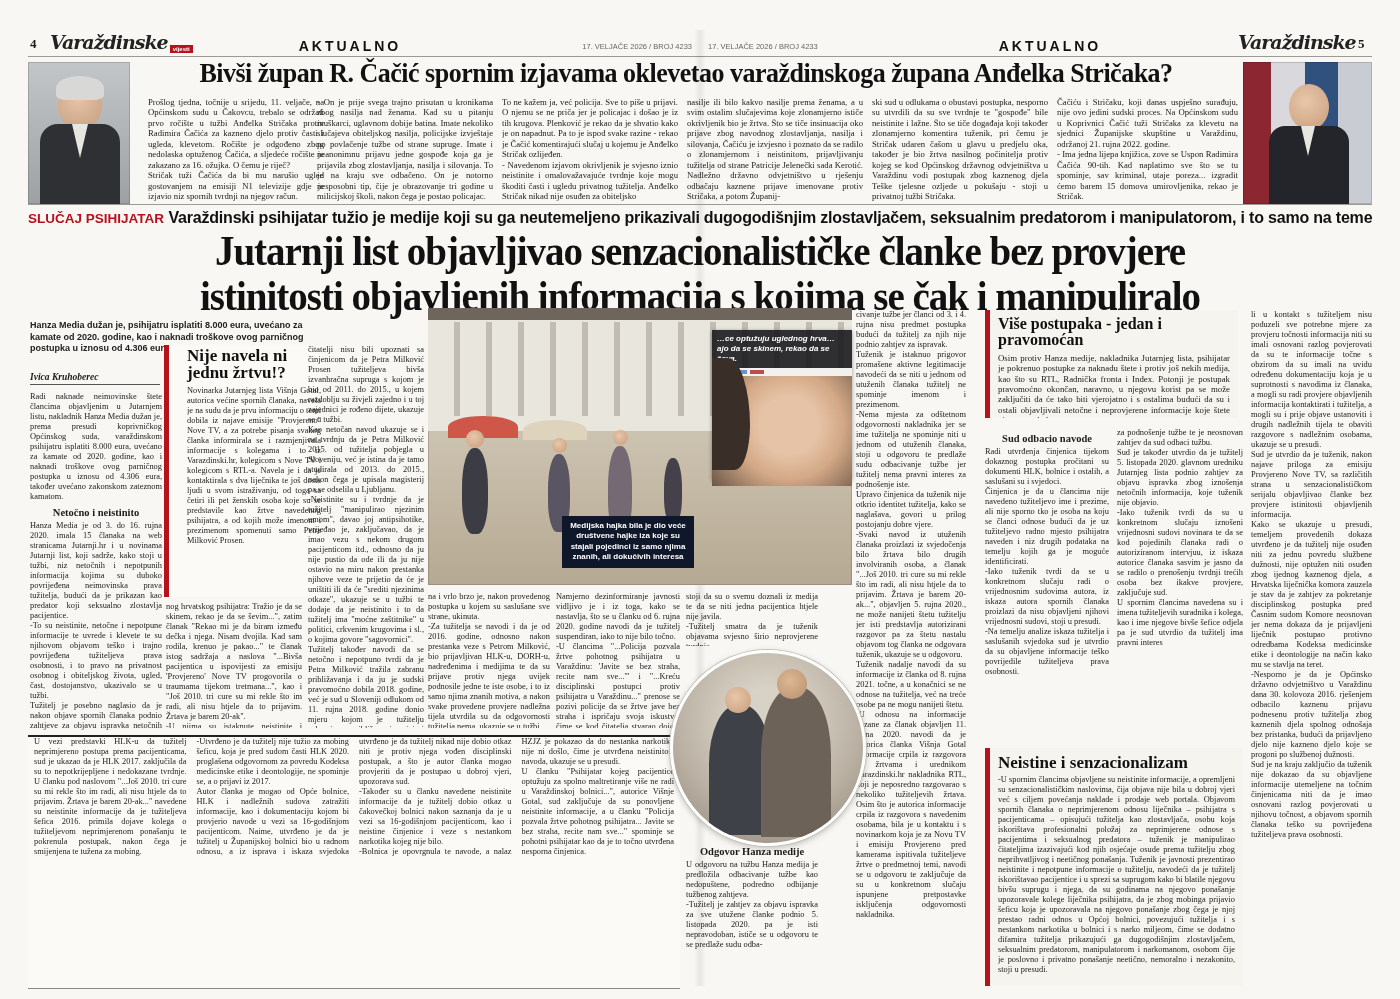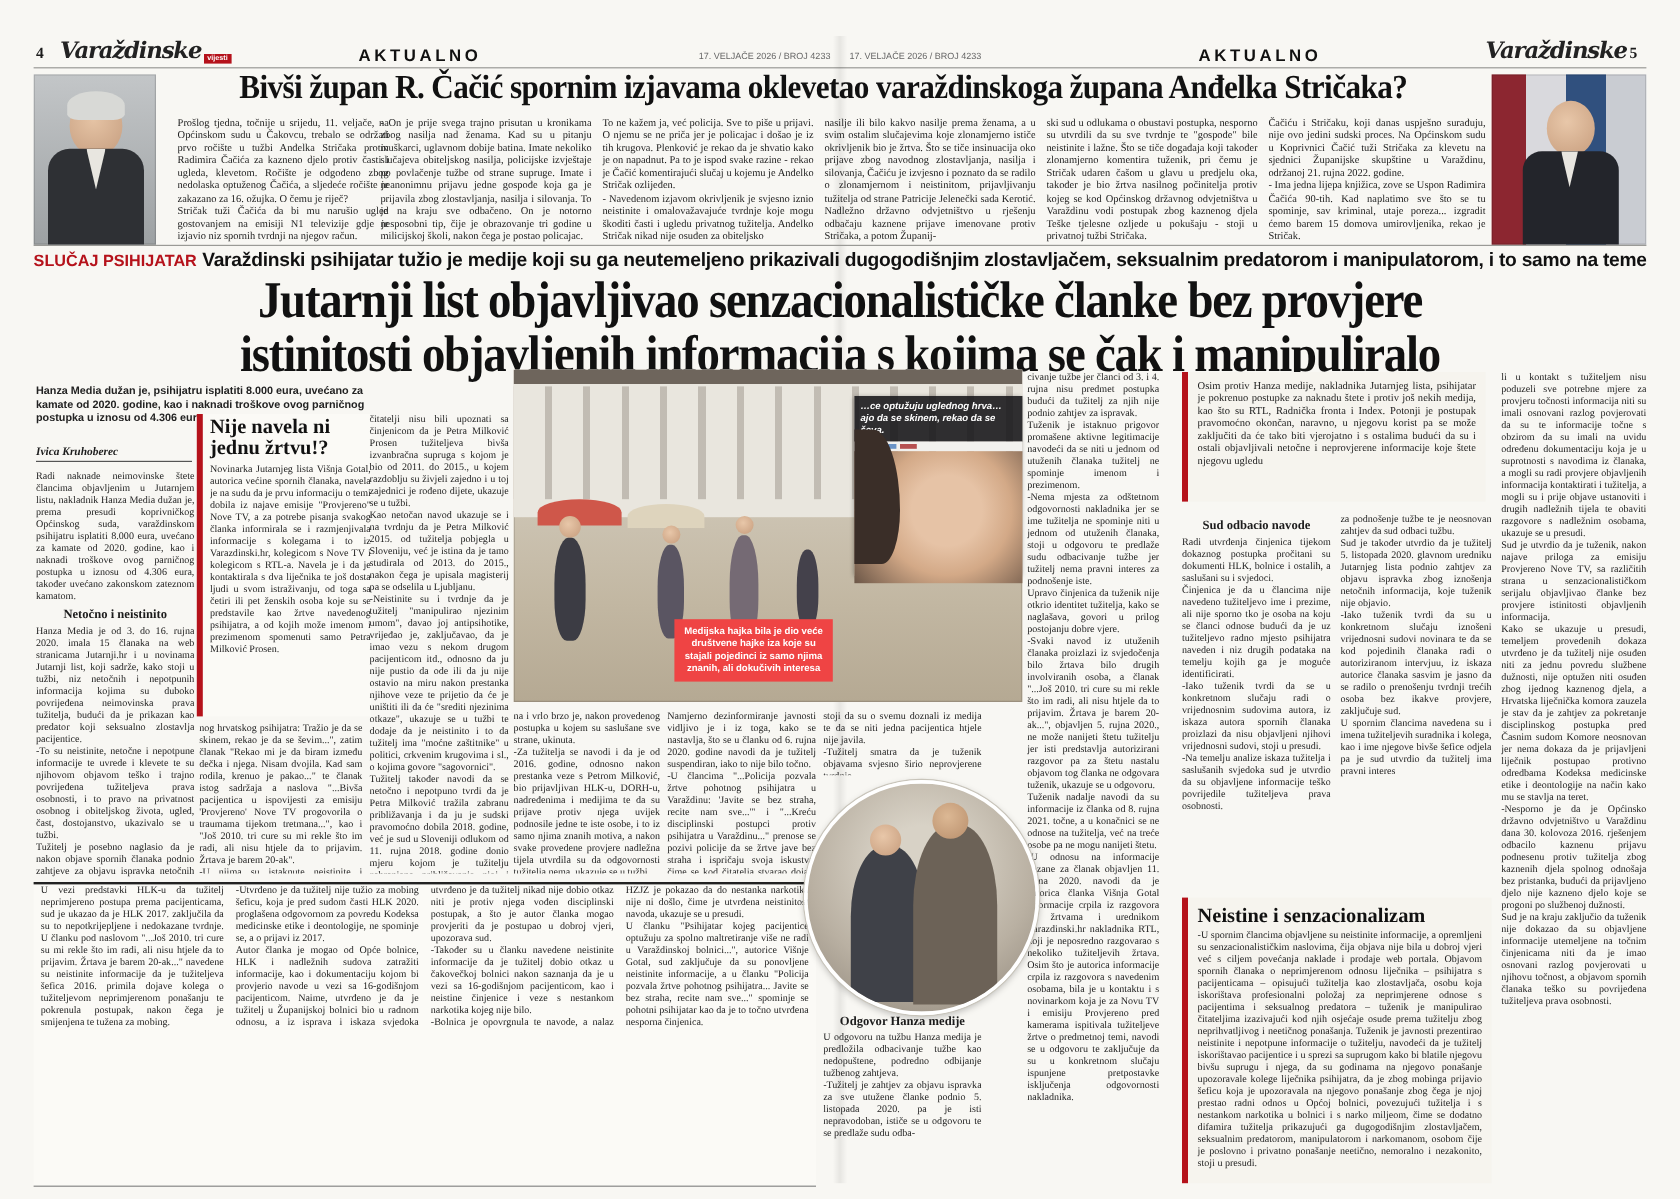--- a/index.html
+++ b/index.html
@@ -76,21 +76,21 @@
 
 <div class="abs" style="left:30px;top:392px;width:132px;height:340px;overflow:hidden">
   <div class="txt">Radi naknade neimovinske štete člancima objavljenim u Jutarnjem listu, nakladnik Hanza Media dužan je, prema presudi koprivničkog Općinskog suda, varaždinskom psihijatru isplatiti 8.000 eura, uvećano za kamate od 2020. godine, kao i naknadi troškove ovog parničnog postupka u iznosu od 4.306 eura, također uvećano zakonskom zateznom kamatom.</div>
   <div class="subhead">Netočno i neistinito</div>
   <div class="txt">Hanza Media je od 3. do 16. rujna 2020. imala 15 članaka na web stranicama Jutarnji.hr i u novinama Jutarnji list, koji sadrže, kako stoji u tužbi, niz netočnih i nepotpunih informacija kojima su duboko povrijeđena neimovinska prava tužitelja, budući da je prikazan kao predator koji seksualno zlostavlja pacijentice.
 -To su neistinite, netočne i nepotpune informacije te uvrede i klevete te su njihovom objavom teško i trajno povrijeđena tužiteljeva prava osobnosti, i to pravo na privatnost osobnog i obiteljskog života, ugled, čast, dostojanstvo, ukazivalo se u tužbi.
 Tužitelj je posebno naglasio da je nakon objave spornih članaka podnio zahtjeve za objavu ispravka netočnih informacija u člancima, no tuženik je zahtjeve odbio.
 Zahtjev za ispravak podnesen u odnosu na članke autorice Višnje Gotal, kao što su članak pod naslovom: "Pacijentice optužuju ugled-</div>
 </div>
 
-<div class="abs redbar" style="left:164px;top:345px;width:134px;height:252px;padding-left:6px;overflow:hidden;background:#fbfaf6">
+<div class="abs redbar" style="left:164px;top:345px;width:134px;height:252px;padding-left:18px;overflow:hidden;background:#fbfaf6">
   <div class="boxtitle" style="font-size:17px;margin:2px 0 4px">Nije navela ni jednu žrtvu!?</div>
   <div class="txt" style="height:190px">Novinarka Jutarnjeg lista Višnja Gotal, autorica većine spornih članaka, navela je na sudu da je prvu informaciju o temi dobila iz najave emisije "Provjereno" Nove TV, a za potrebe pisanja svakog članka informirala se i razmjenjivala informacije s kolegama i to iz Varazdinski.hr, kolegicom s Nove TV i kolegicom s RTL-a. Navela je i da je kontaktirala s dva liječnika te još dosta ljudi u svom istraživanju, od toga sa četiri ili pet ženskih osoba koje su se predstavile kao žrtve navedenog psihijatra, a od kojih može imenom i prezimenom spomenuti samo Petra Milković Prosen.</div>
 </div>
 <div class="abs txt" style="left:166px;top:602px;width:136px;height:126px">nog hrvatskog psihijatra: Tražio je da se skinem, rekao je da se ševim...", zatim članak "Rekao mi je da biram između dečka i njega. Nisam dvojila. Kad sam rodila, krenuo je pakao..." te članak istog sadržaja a naslova "...Bivša pacijentica u ispovijesti za emisiju 'Provjereno' Nove TV progovorila o traumama tijekom tretmana...", kao i "Još 2010. tri cure su mi rekle što im radi, ali nisu htjele da to prijavim. Žrtava je barem 20-ak".
 -U njima su istaknute neistinite i nepotpune činjenice, i to da je Petra Milković Prosen, bivša tužiteljeva pacijentica, koju je tužitelj navodno seksualno zlostavljao, a</div>
 
 <div class="abs txt" style="left:308px;top:345px;width:116px;height:383px">čitatelji nisu bili upoznati sa činjenicom da je Petra Milković Prosen tužiteljeva bivša izvanbračna supruga s kojom je bio od 2011. do 2015., u kojem razdoblju su živjeli zajedno i u toj zajednici je rođeno dijete, ukazuje se u tužbi.
 Kao netočan navod ukazuje se i na tvrdnju da je Petra Milković 2015. od tužitelja pobjegla u Sloveniju, već je istina da je tamo studirala od 2013. do 2015., nakon čega je upisala magisterij pa se odselila u Ljubljanu.
 -Neistinite su i tvrdnje da je tužitelj "manipulirao njezinim umom", davao joj antipsihotike, vrijeđao je, zaključavao, da je imao vezu s nekom drugom pacijenticom itd., odnosno da ju nije pustio da ode ili da ju nije ostavio na miru nakon prestanka njihove veze te prijetio da će je uništiti ili da će "srediti njezinima otkaze", ukazuje se u tužbi te dodaje da je neistinito i to da tužitelj ima "moćne zaštitnike" u politici, crkvenim krugovima i sl., o kojima govore "sagovornici".
 Tužitelj također navodi da se netočno i nepotpuno tvrdi da je Petra Milković tražila zabranu približavanja i da ju je sudski pravomoćno dobila 2018. godine, već je sud u Sloveniji odlukom od 11. rujna 2018. godine donio mjeru kojom je tužitelju zabranjeno približavanje njoj i djetetu, ali ta odluka nije postala pravomoć-</div>
@@ -117,21 +117,21 @@
   <div style="height:8px;background:#f2f1ee;display:flex;gap:3px;align-items:center;padding:0 4px">
     <span style="width:14px;height:4px;background:#4a72b0;display:inline-block"></span>
     <span style="width:14px;height:4px;background:#6a93c6;display:inline-block"></span>
     <span style="width:14px;height:4px;background:#b65050;display:inline-block"></span>
   </div>
   <div style="height:110px;background:radial-gradient(circle at 55% 45%,#e6c3a6 0 30%,#d3a987 55%,#6b5647 100%)">
     <div style="position:absolute;left:0;top:28px;width:38px;height:112px;background:#3a2e28;border-radius:0 60% 40% 0"></div>
   </div>
 </div>
 
-<div class="abs" style="left:562px;top:516px;width:120px;z-index:7;background:#ef4444;color:#fff;padding:5px 6px;font:bold 8px/1.3 'Liberation Sans',sans-serif;text-align:center">Medijska hajka bila je dio veće društvene hajke iza koje su stajali pojedinci iz samo njima znanih, ali dokučivih interesa</div>
+<div class="abs" style="left:562px;top:516px;width:120px;z-index:7;background:#0f172a;color:#fff;padding:5px 6px;font:bold 8px/1.3 'Liberation Sans',sans-serif;text-align:center">Medijska hajka bila je dio veće društvene hajke iza koje su stajali pojedinci iz samo njima znanih, ali dokučivih interesa</div>
 
 <div class="abs" style="left:670px;top:650px;width:190px;height:190px;border-radius:50%;z-index:6;border:3px solid #fff;box-shadow:0 0 0 1px #c8c4ba,0 2px 6px rgba(0,0,0,.25);background:radial-gradient(circle at 50% 35%,#d8d2c6 0 20%,#b9b0a2 60%,#8d8478 100%);overflow:hidden">
   <div class="abs" style="left:36px;top:52px;width:62px;height:130px;border-radius:45% 45% 0 0;background:#3f4148"></div>
   <div class="abs" style="left:88px;top:34px;width:70px;height:150px;border-radius:45% 45% 0 0;background:#6c6257"></div>
   <div class="head-dot" style="left:52px;top:34px;width:26px;height:26px"></div>
   <div class="head-dot" style="left:104px;top:16px;width:30px;height:30px;background:radial-gradient(circle at 42% 38%,#dcb894,#b98f6c)"></div>
 </div>
 
 <div class="abs txt" style="left:428px;top:592px;width:122px;height:136px">na i vrlo brzo je, nakon provedenog postupka u kojem su saslušane sve strane, ukinuta.
 -Za tužitelja se navodi i da je od 2016. godine, odnosno nakon prestanka veze s Petrom Milković, bio prijavljivan HLK-u, DORH-u, nadređenima i medijima te da su prijave protiv njega uvijek podnosile jedne te iste osobe, i to iz samo njima znanih motiva, a nakon svake provedene provjere nadležna tijela utvrdila su da odgovornosti tužitelja nema, ukazuje se u tužbi.</div>
@@ -155,20 +155,21 @@
 <div class="abs" style="left:28px;top:735px;width:652px;height:251px;border-top:2px solid #222;border-bottom:1px solid #888;background:#fbfaf6;overflow:hidden">
   <div class="txt" style="margin:0 6px;height:195px;column-count:4;column-gap:10px">U vezi predstavki HLK-u da tužitelj neprimjereno postupa prema pacijenticama, sud je ukazao da je HLK 2017. zaključila da su to nepotkrijepljene i nedokazane tvrdnje. U članku pod naslovom "...Još 2010. tri cure su mi rekle što im radi, ali nisu htjele da to prijavim. Žrtava je barem 20-ak..." navedene su neistinite informacije da je tužiteljeva šefica 2016. primila dojave kolega o tužiteljevom neprimjerenom ponašanju te pokrenula postupak, nakon čega je smijenjena te tužena za mobing.
 -Utvrđeno je da tužitelj nije tužio za mobing šeficu, koja je pred sudom časti HLK 2020. proglašena odgovornom za povredu Kodeksa medicinske etike i deontologije, ne spominje se, a o prijavi iz 2017.
 Autor članka je mogao od Opće bolnice, HLK i nadležnih sudova zatražiti informacije, kao i dokumentaciju kojom bi provjerio navode u vezi sa 16-godišnjom pacijenticom. Naime, utvrđeno je da je tužitelj u Županijskoj bolnici bio u radnom odnosu, a iz isprava i iskaza svjedoka utvrđeno je da tužitelj nikad nije dobio otkaz niti je protiv njega vođen disciplinski postupak, a što je autor članka mogao provjeriti da je postupao u dobroj vjeri, upozorava sud.
 -Također su u članku navedene neistinite informacije da je tužitelj dobio otkaz u čakovečkoj bolnici nakon saznanja da je u vezi sa 16-godišnjom pacijenticom, kao i neistine činjenice i veze s nestankom narkotika kojeg nije bilo.
 -Bolnica je opovrgnula te navode, a nalaz HZJZ je pokazao da do nestanka narkotika nije ni došlo, čime je utvrđena neistinitost navoda, ukazuje se u presudi.
 U članku "Psihijatar kojeg pacijentice optužuju za spolno maltretiranje više ne radi u Varaždinskoj bolnici...", autorice Višnje Gotal, sud zaključuje da su ponovljene neistinite informacije, a u članku "Policija pozvala žrtve pohotnog psihijatra... Javite se bez straha, recite nam sve..." spominje se pohotni psihijatar kao da je to točno utvrđena nesporna činjenica.</div>
 </div>
 
 <div class="abs redbar" style="left:985px;top:310px;width:253px;height:108px;background:#f6f4ee;padding:6px 8px;overflow:hidden;box-sizing:border-box">
+  <div class="boxtitle" style="font-size:16px;margin-bottom:4px">Više postupaka - jedan i pravomoćan</div>
   <div class="txt" style="font-size:8.8px">Osim protiv Hanza medije, nakladnika Jutarnjeg lista, psihijatar je pokrenuo postupke za naknadu štete i protiv još nekih medija, kao što su RTL, Radnička fronta i Index. Potonji je postupak pravomoćno okončan, naravno, u njegovu korist pa se može zaključiti da će tako biti vjerojatno i s ostalima budući da su i ostali objavljivali netočne i neprovjerene informacije koje štete njegovu ugledu</div>
 </div>
 
 <div class="abs" style="left:985px;top:428px;width:124px;height:314px;overflow:hidden">
   <div class="subhead">Sud odbacio navode</div>
   <div class="txt">Radi utvrđenja činjenica tijekom dokaznog postupka pročitani su dokumenti HLK, bolnice i ostalih, a saslušani su i svjedoci.
 Činjenica je da u člancima nije navedeno tužiteljevo ime i prezime, ali nije sporno tko je osoba na koju se članci odnose budući da je uz tužiteljevo radno mjesto psihijatra naveden i niz drugih podataka na temelju kojih ga je moguće identificirati.
 -Iako tuženik tvrdi da se u konkretnom slučaju radi o vrijednosnim sudovima autora, iz iskaza autora spornih članaka proizlazi da nisu objavljeni njihovi vrijednosni sudovi, stoji u presudi.
 -Na temelju analize iskaza tužitelja i saslušanih svjedoka sud je utvrdio da su objavljene informacije teško povrijedile tužiteljeva prava osobnosti.</div>
 </div>

